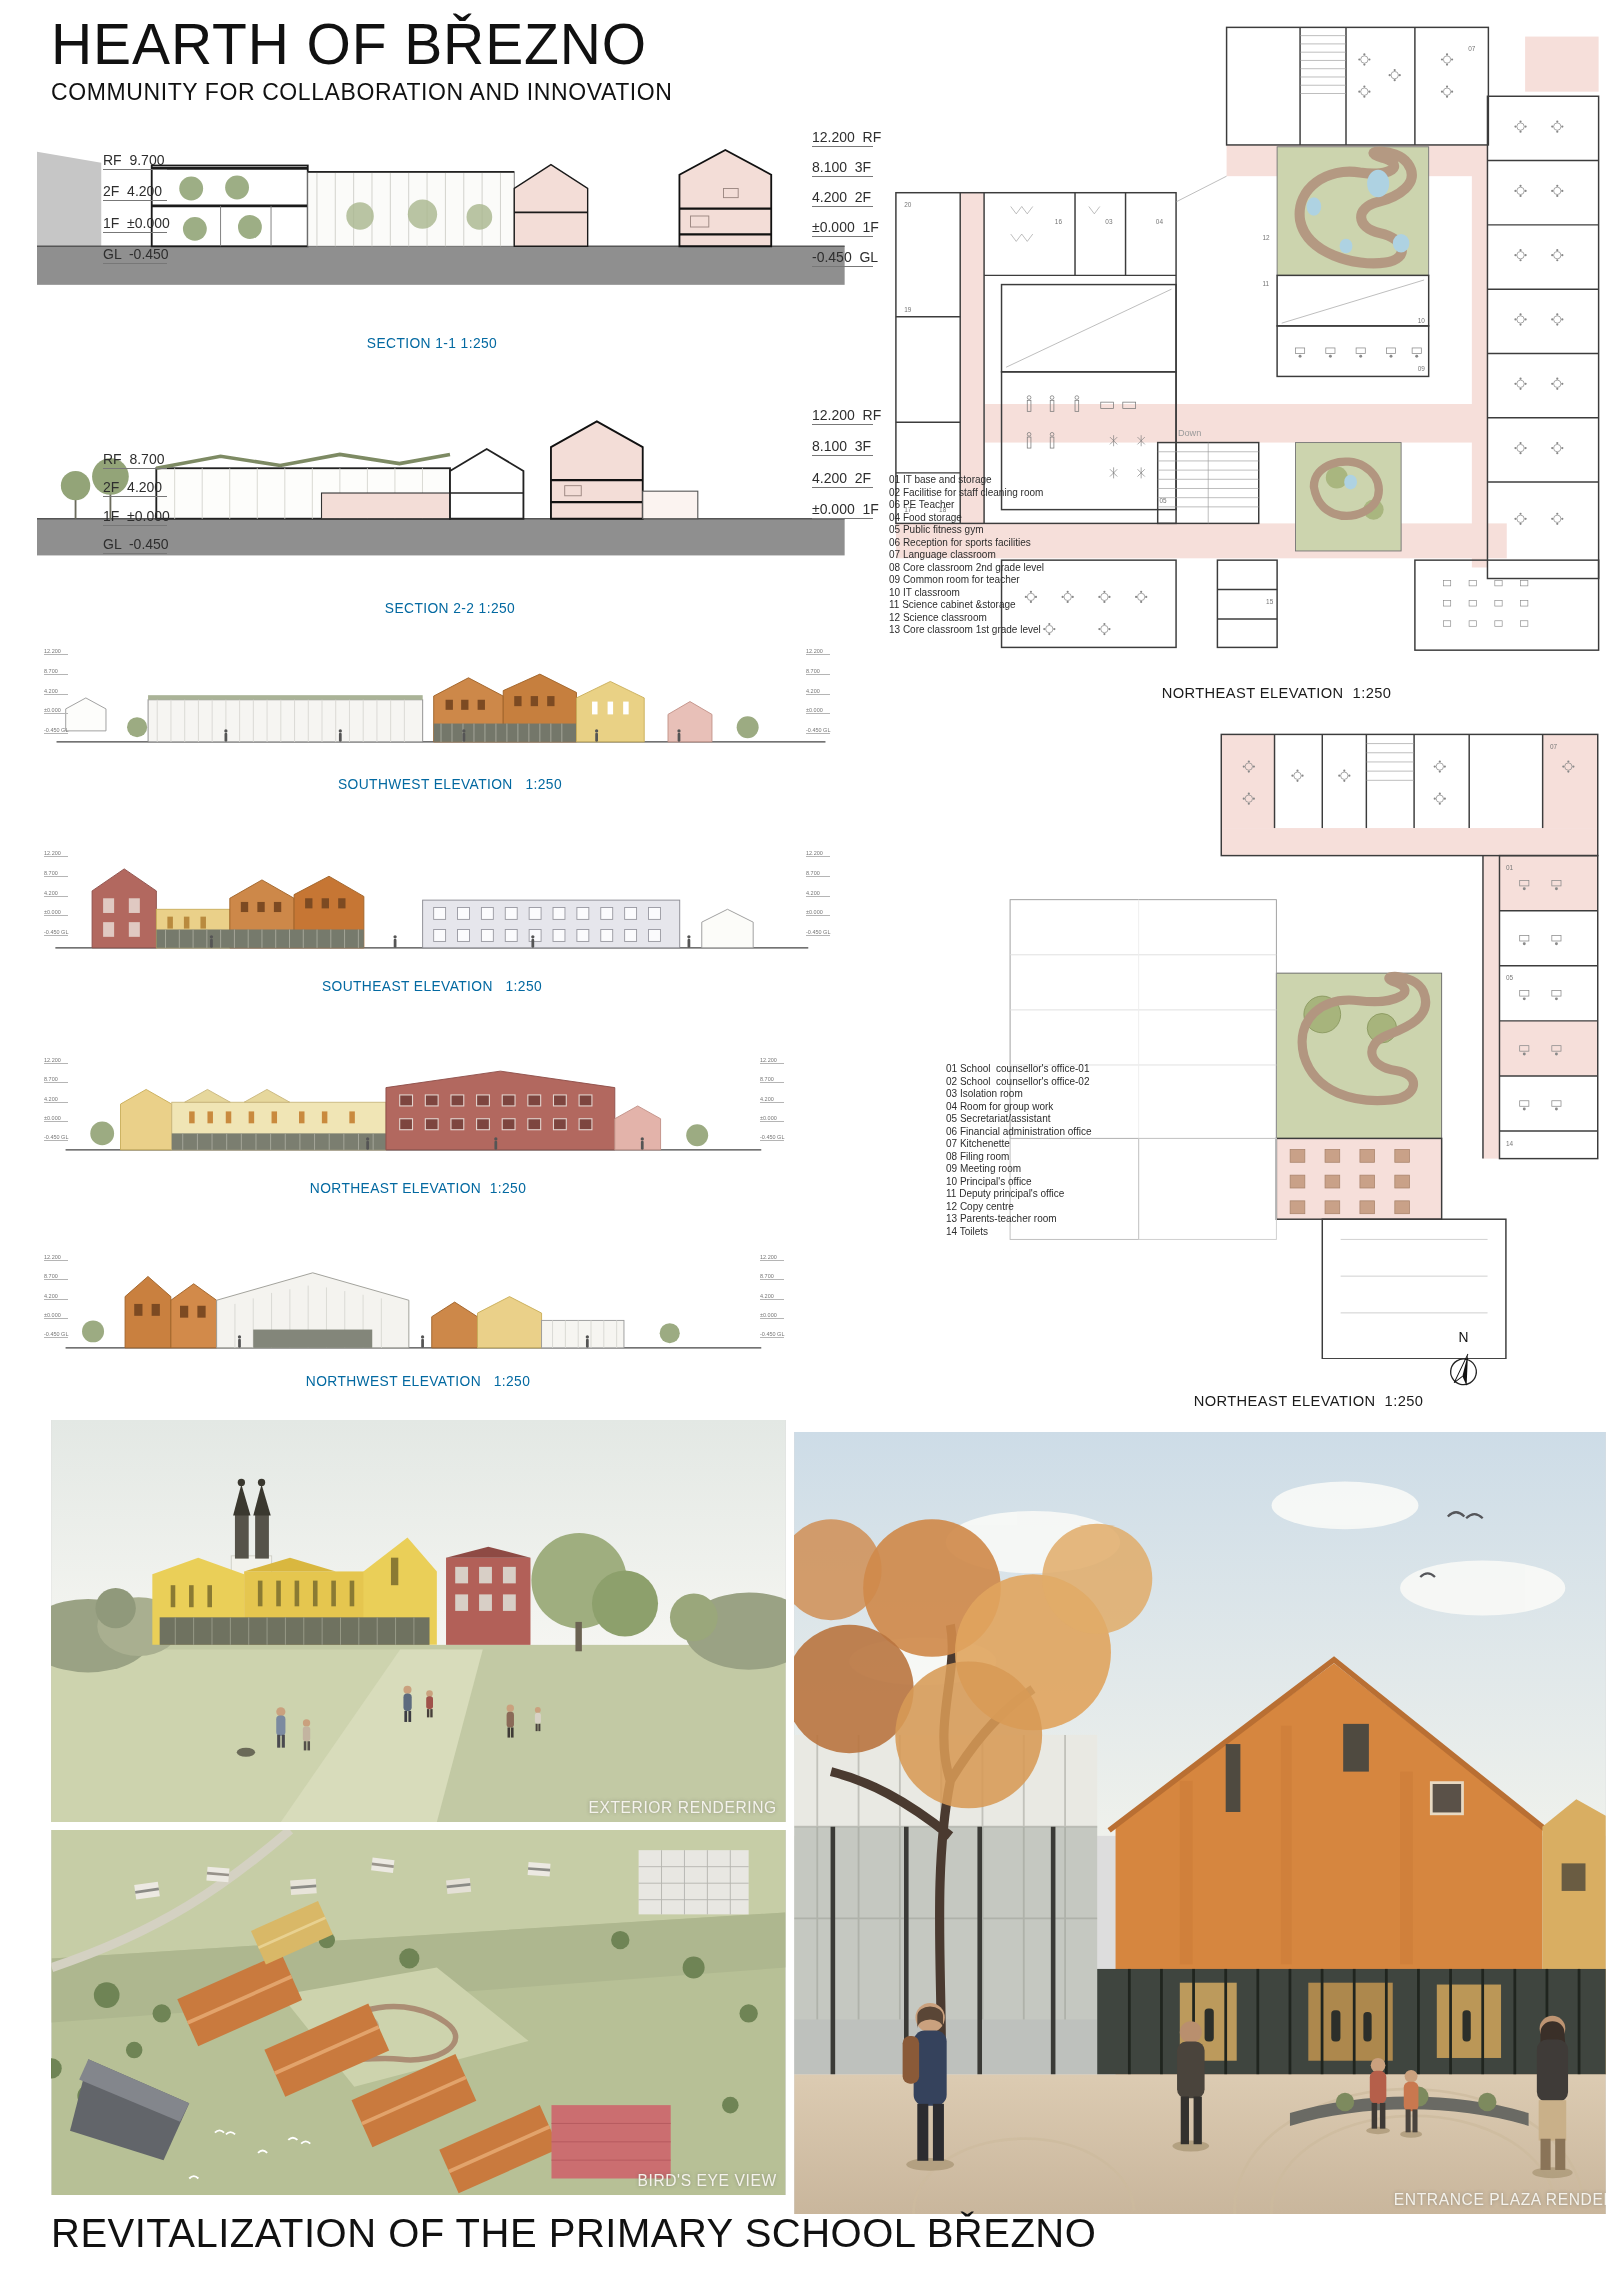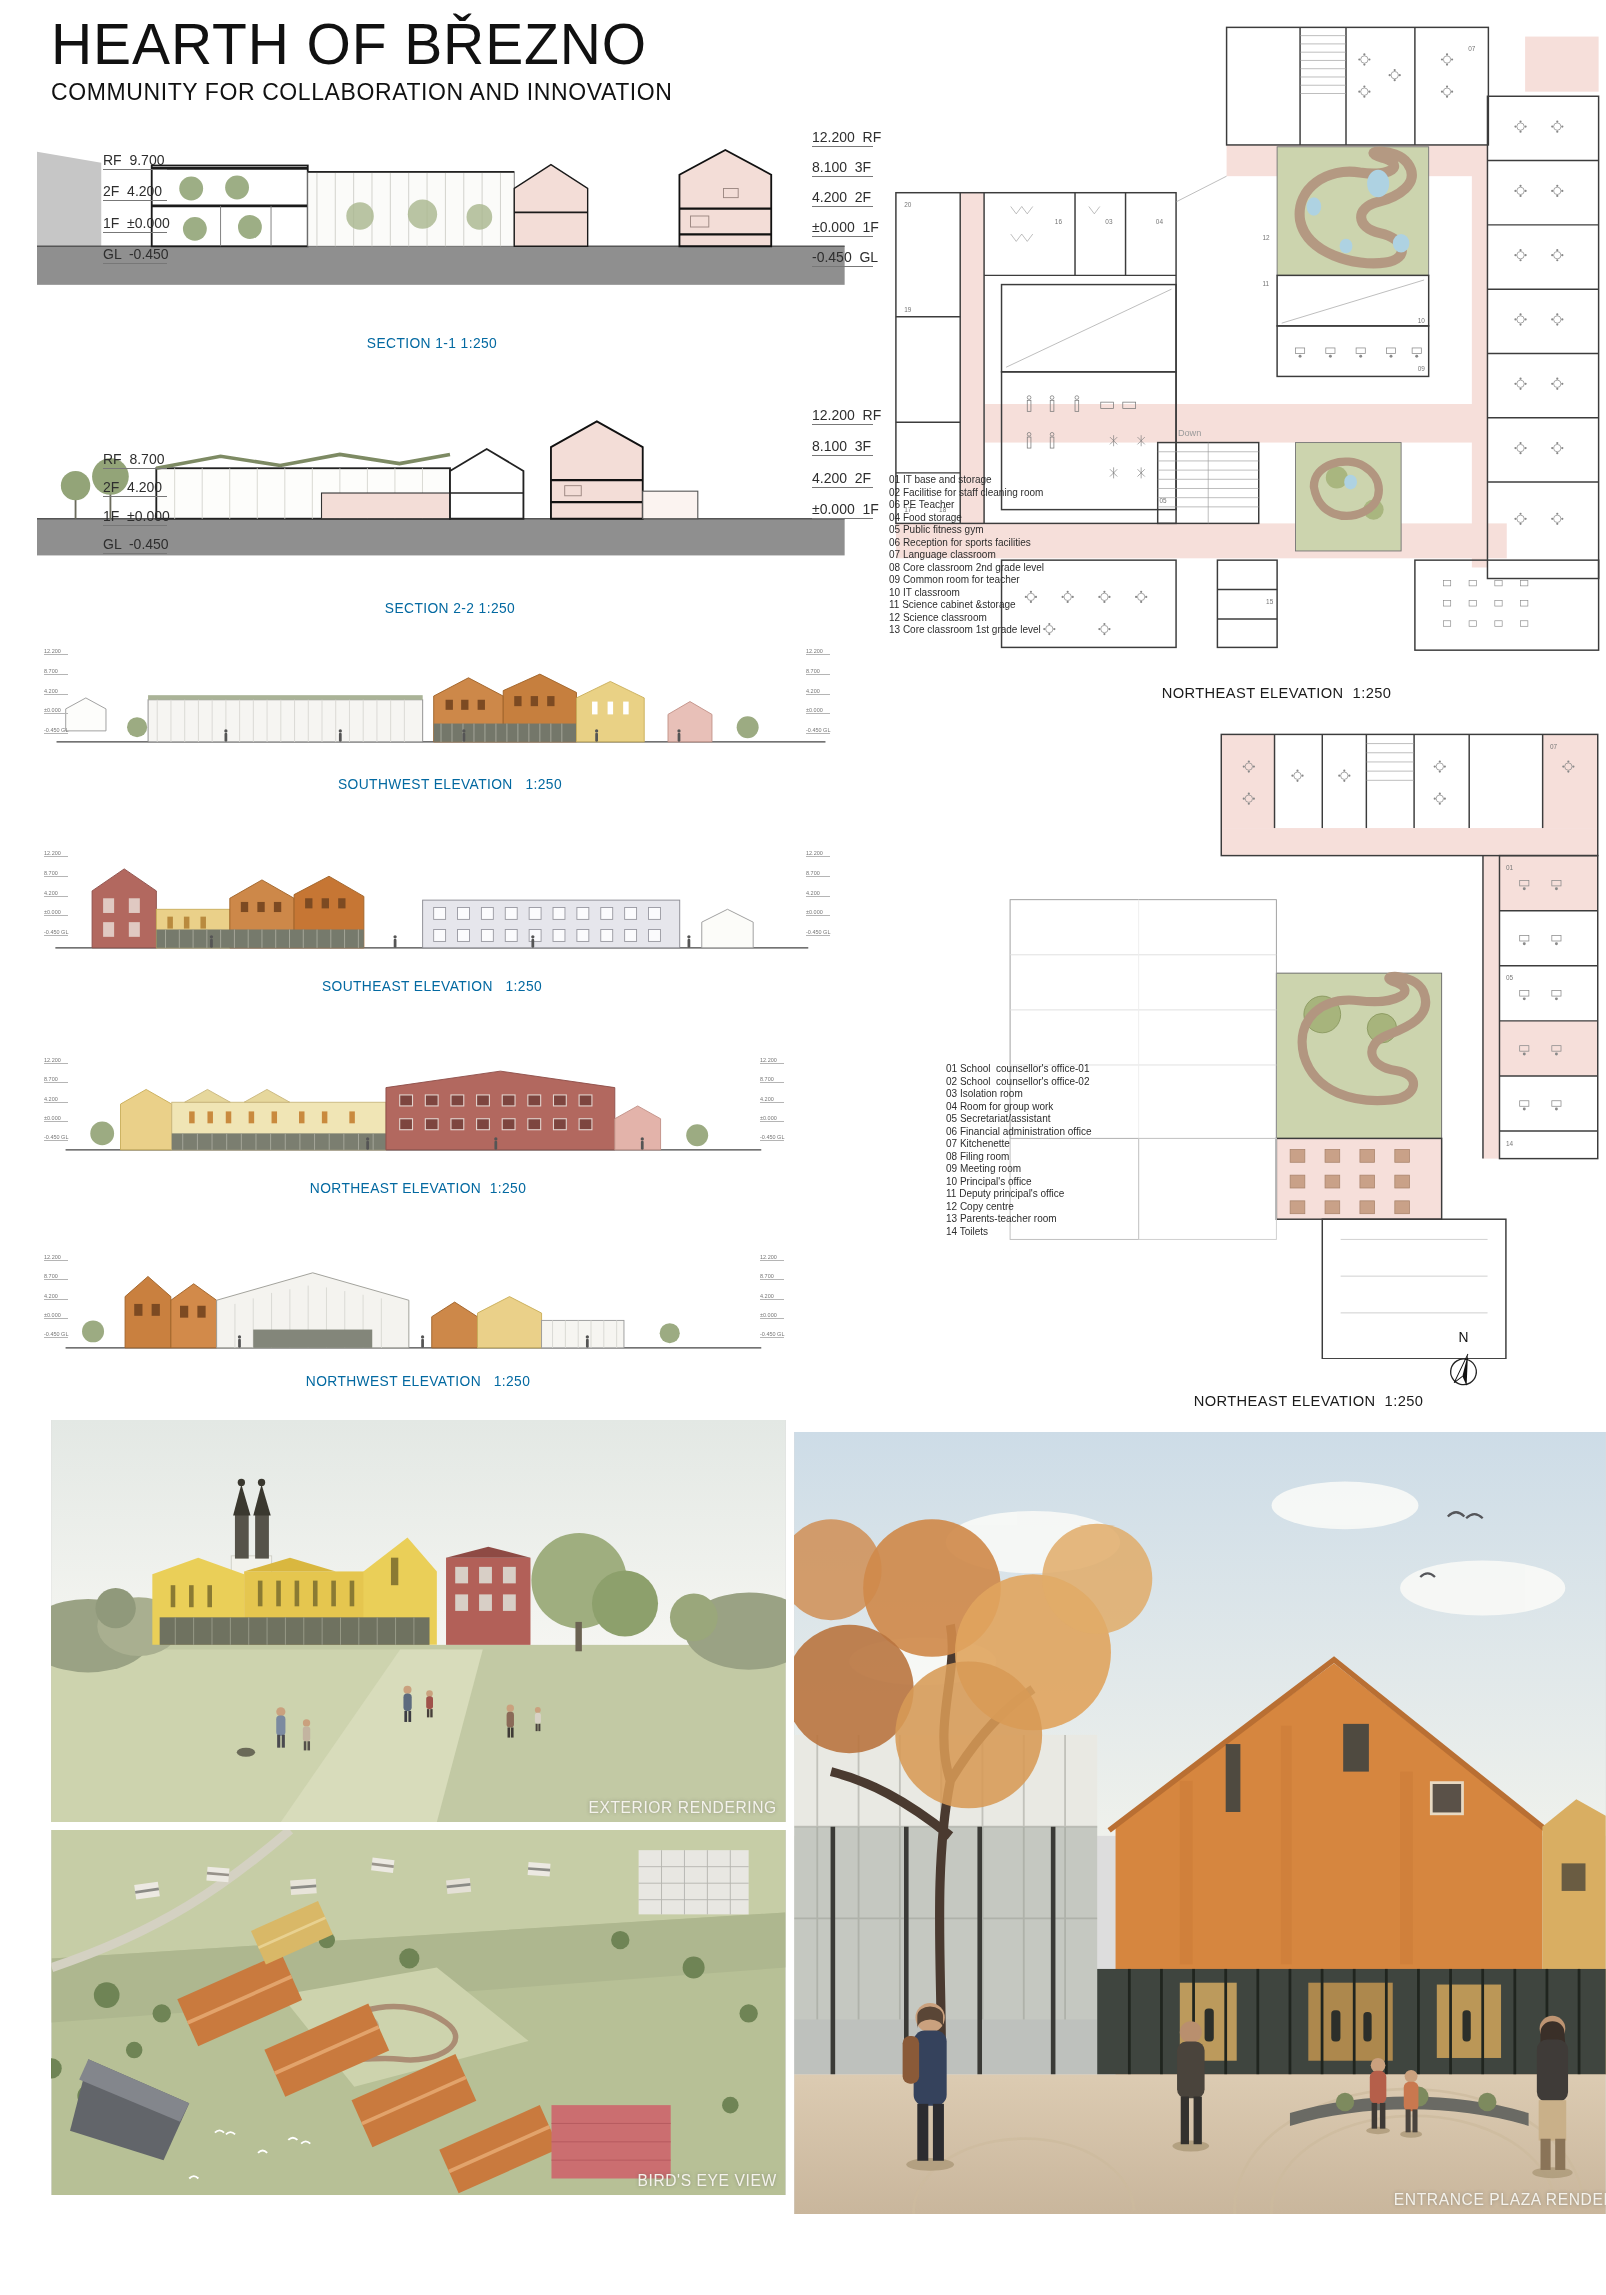--- a/index.html
+++ b/index.html
@@ -1109,15 +1109,16 @@
             <rect x="-17" y="-138" width="34" height="68" rx="11" fill="#3f3b38"></rect>
             <rect x="-15" y="-72" width="30" height="44" fill="#c9b089"></rect>
             <rect x="-13" y="-30" width="11" height="34" fill="#8a7458"></rect>
             <rect x="3" y="-30" width="11" height="34" fill="#8a7458"></rect>
           </g>
       </g>
     </svg>
     <span class="caption">ENTRANCE PLAZA RENDERING</span>
   </div>
 
+  <div class="abs footer-title" style="left:51px;top:2211px;">REVITALIZATION OF THE PRIMARY SCHOOL BŘEZNO</div>
 
 </div>
 
 
 </body></html>

